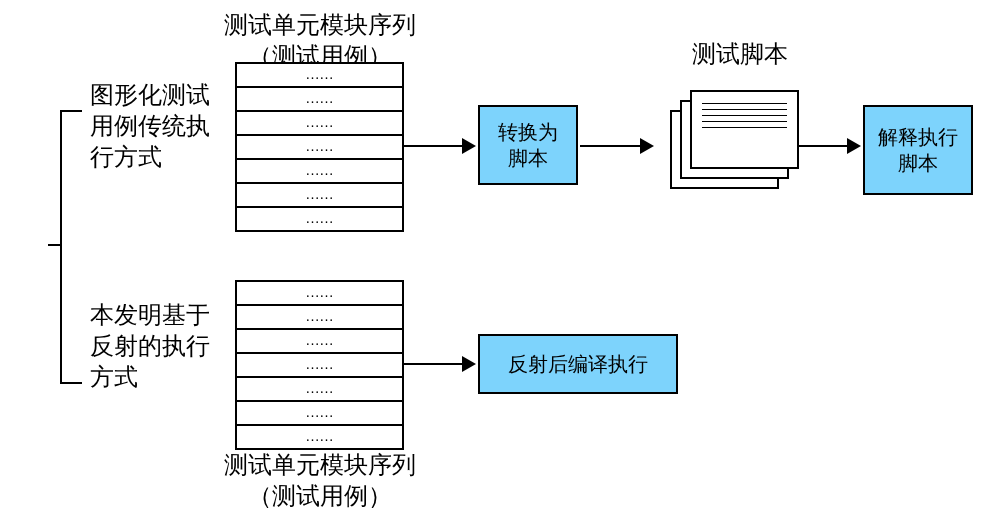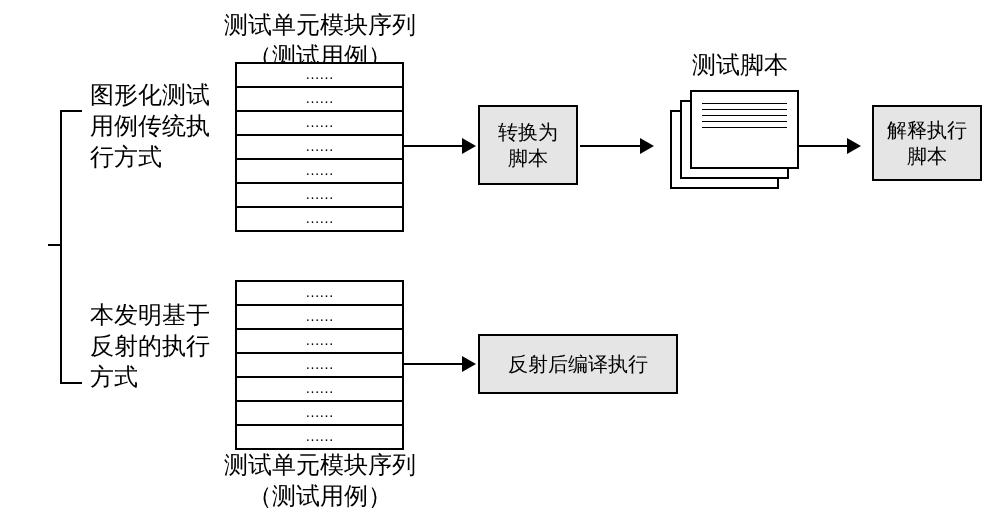--- a/index.html
+++ b/index.html
@@ -18,21 +18,21 @@
       height: 478px;
     }
     .label {
       position: absolute;
       font-size: 24px;
       line-height: 1.3;
     }
     .box {
       position: absolute;
       border: 2px solid #000;
-      background: #e5e5e5;
+      background: #7dd3fc;
       display: flex;
       align-items: center;
       justify-content: center;
       text-align: center;
       font-size: 20px;
       line-height: 1.3;
       padding: 8px;
       box-sizing: border-box;
     }
     .sequence {
@@ -122,40 +122,40 @@
 
   <div class="arrow-line" style="left:382px; top:125px; width:60px;"></div>
   <div class="arrow-head" style="left:442px; top:118px;"></div>
 
   <div class="box" style="left:458px; top:85px; width:100px; height:80px; white-space:pre-line;">转换为
 脚本</div>
 
   <div class="arrow-line" style="left:560px; top:125px; width:60px;"></div>
   <div class="arrow-head" style="left:620px; top:118px;"></div>
 
-  <div class="label" style="left:660px; top:30px; width:120px; text-align:center;">测试脚本</div>
+  <div class="label" style="left:660px; top:19px; width:120px; text-align:center;">测试脚本</div>
 
   <div>
     <div class="stack-page" style="left:650px; top:90px; width:105px; height:75px;"></div>
     <div class="stack-page" style="left:660px; top:80px; width:105px; height:75px;"></div>
     <div class="stack-page" style="left:670px; top:70px; width:105px; height:75px;">
       <div class="stack-page-lines">
         <div></div>
           <div></div>
           <div></div>
           <div></div>
           <div></div>
       </div>
     </div>
   </div>
 
   <div class="arrow-line" style="left:777px; top:125px; width:50px;"></div>
   <div class="arrow-head" style="left:827px; top:118px;"></div>
 
-  <div class="box" style="left:843px; top:85px; width:110px; height:76px; white-space:pre-line;margin-left:9px;">解释执行
+  <div class="box" style="left:843px; top:85px; width:110px; height:90px; white-space:pre-line;">解释执行
 脚本</div>
 
   <div class="sequence" style="left:215px; top:260px; width:165px;">
     <div class="sequence-row">……</div>
     <div class="sequence-row">……</div>
     <div class="sequence-row">……</div>
     <div class="sequence-row">……</div>
     <div class="sequence-row">……</div>
     <div class="sequence-row">……</div>
     <div class="sequence-row">……</div>

